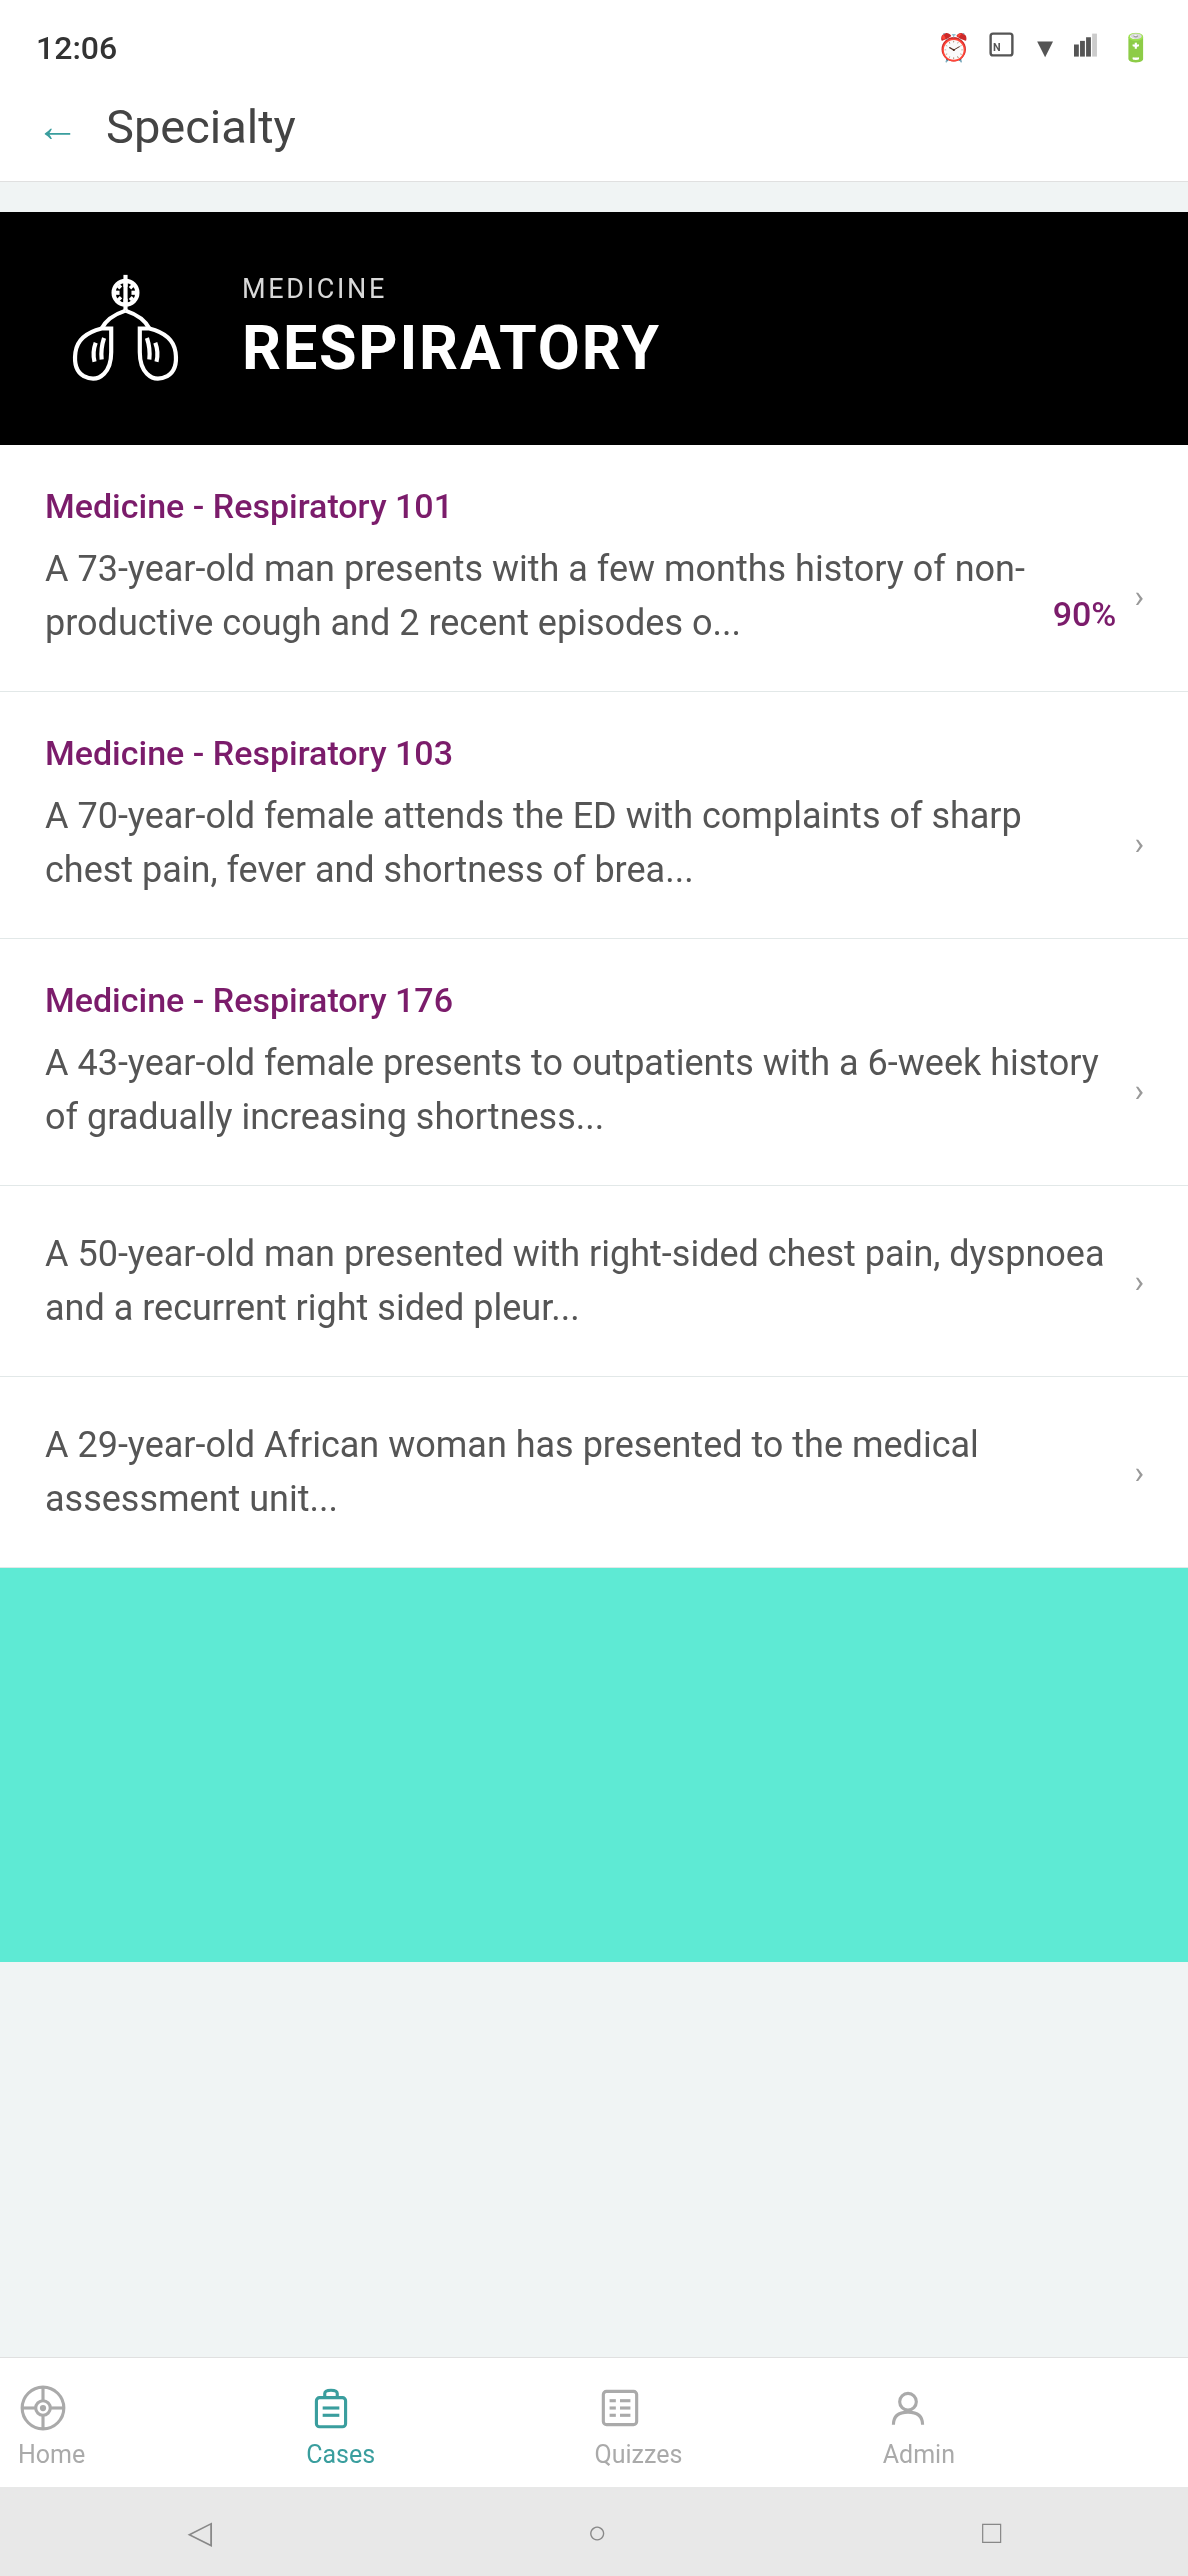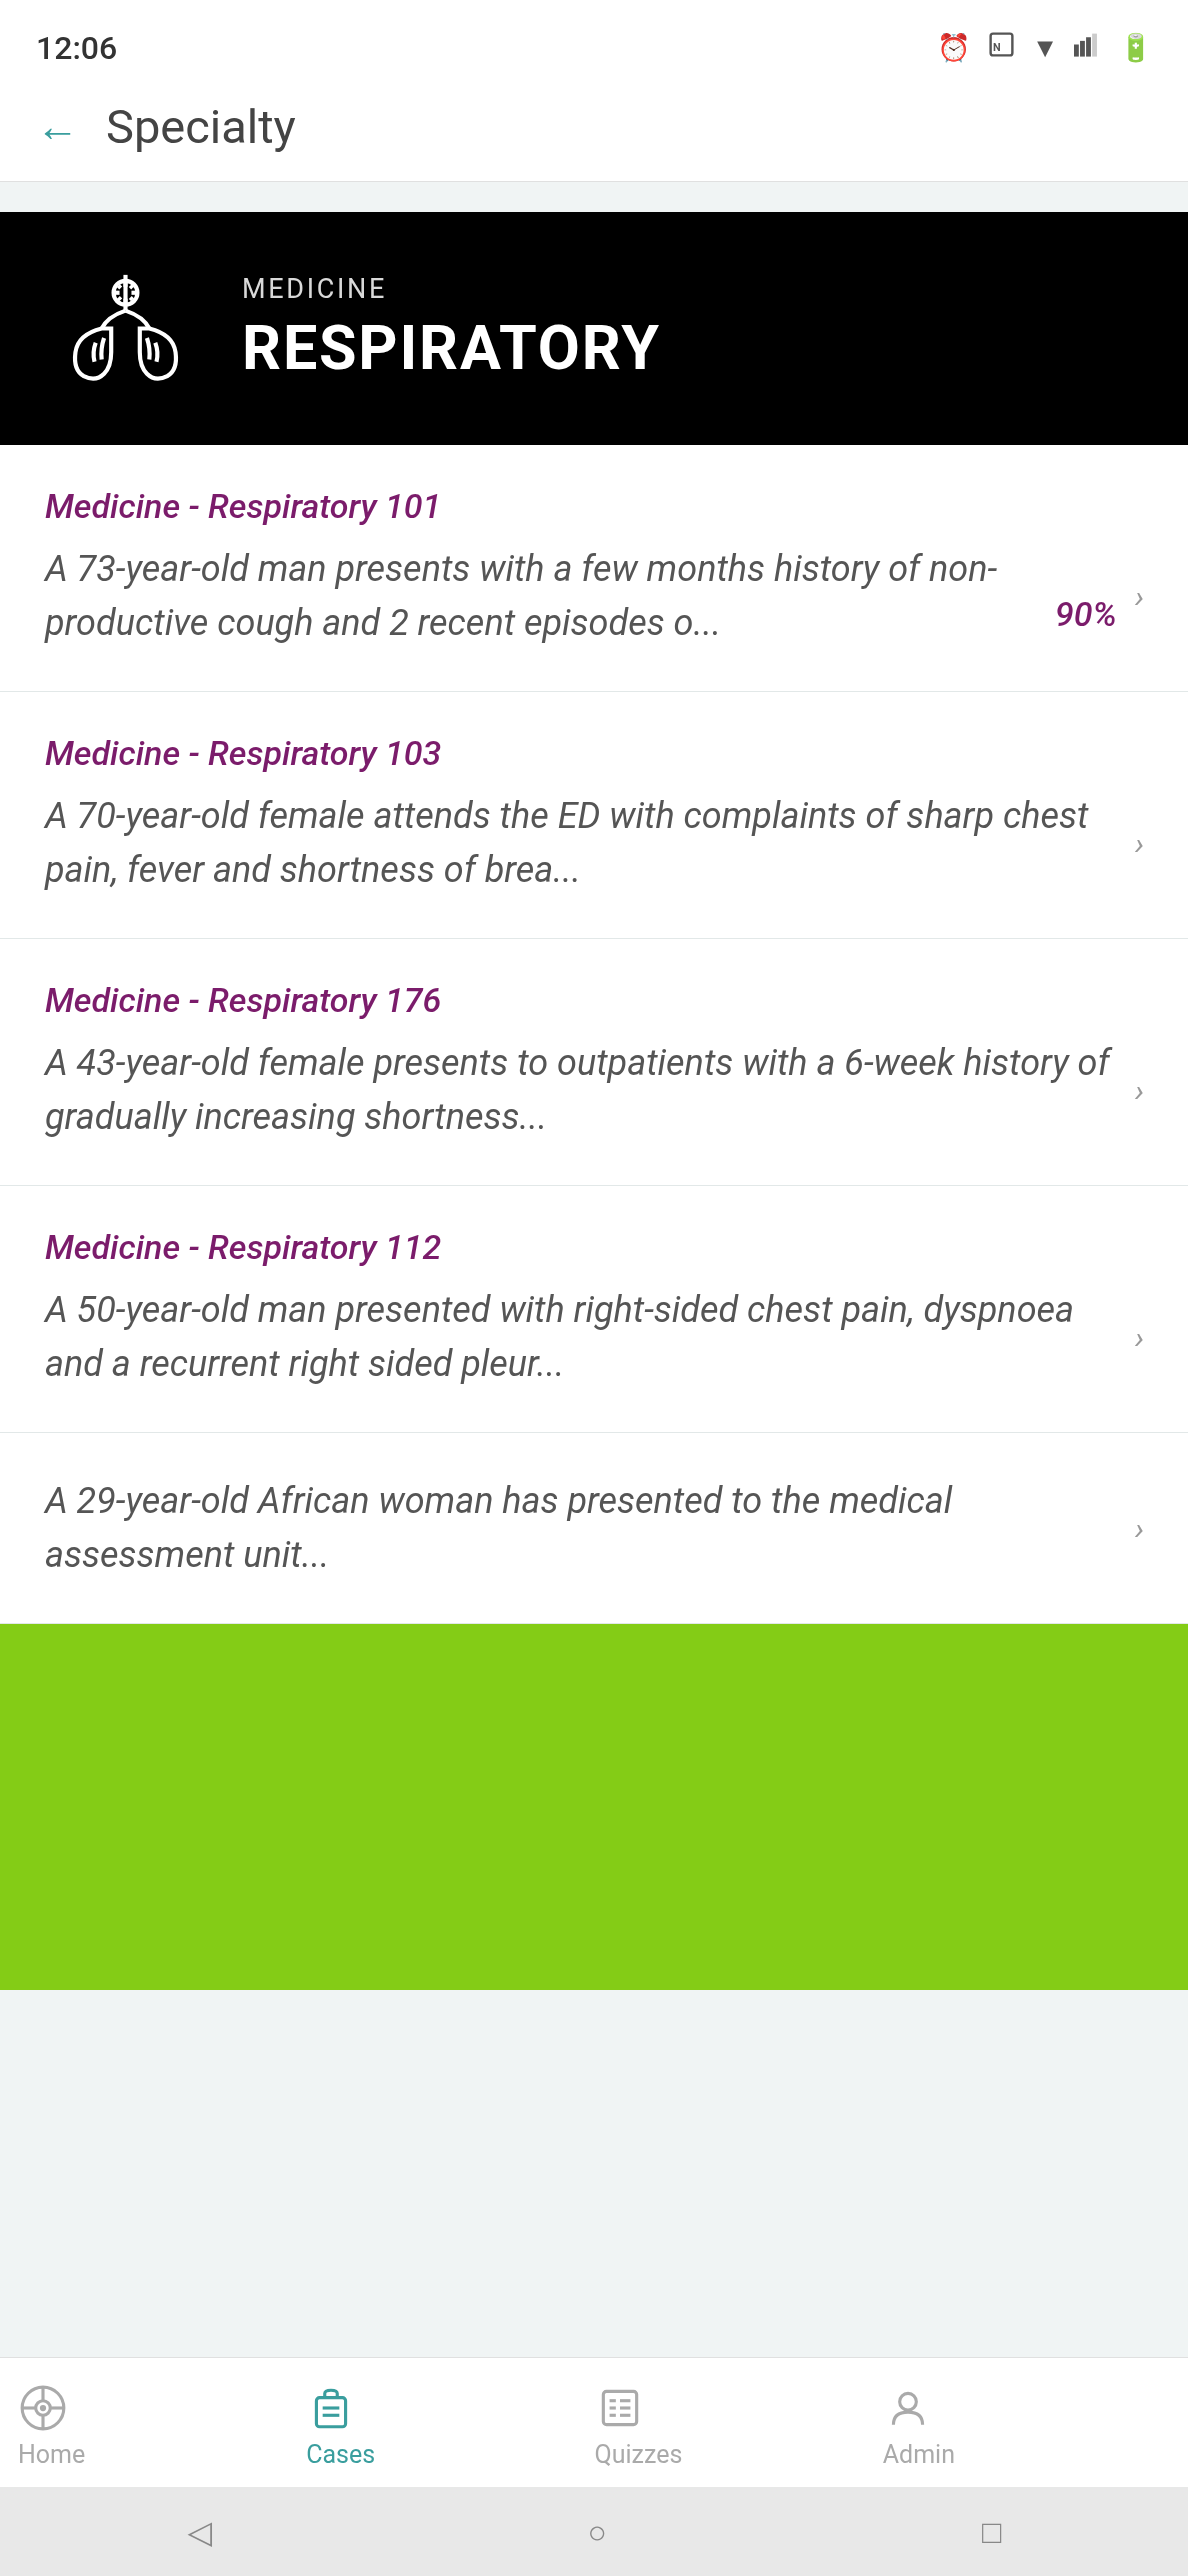--- a/index.html
+++ b/index.html
@@ -95,23 +95,22 @@
       color: #fff;
       font-weight: 700;
       letter-spacing: 1.8px;
       text-transform: uppercase;
     }
 
     
     .case-list {
       display: flex;
       flex-direction: column;
-      background: #84cc16;
+      background: #5eead4;
       flex: 1;
-      font-style: italic;
     }
 
     .case-item {
       background: #fff;
       padding: 41px 45px 41px 45px;
       border-bottom: 0.9px solid #e2e8e8;
       display: flex;
       flex-direction: column;
       gap: 16px;
       cursor: pointer;
@@ -314,21 +313,20 @@
     <div class="case-title">Medicine - Respiratory 176</div>
     <div class="case-item-row">
       <div class="case-description">A 43-year-old female presents to outpatients with a 6-week history of gradually increasing shortness...</div>
       <div class="case-meta">
         <span class="chevron-icon">›</span>
       </div>
     </div>
   </div>
 
   <div class="case-item">
-    <div class="case-title">Medicine - Respiratory 112</div>
     <div class="case-item-row">
       <div class="case-description">A 50-year-old man presented  with right-sided chest pain, dyspnoea and a recurrent right sided pleur...</div>
       <div class="case-meta">
         <span class="chevron-icon">›</span>
       </div>
     </div>
   </div>
 
   <div class="case-item" style="overflow: hidden; max-height: 215px;">
     <div class="case-item-row">

